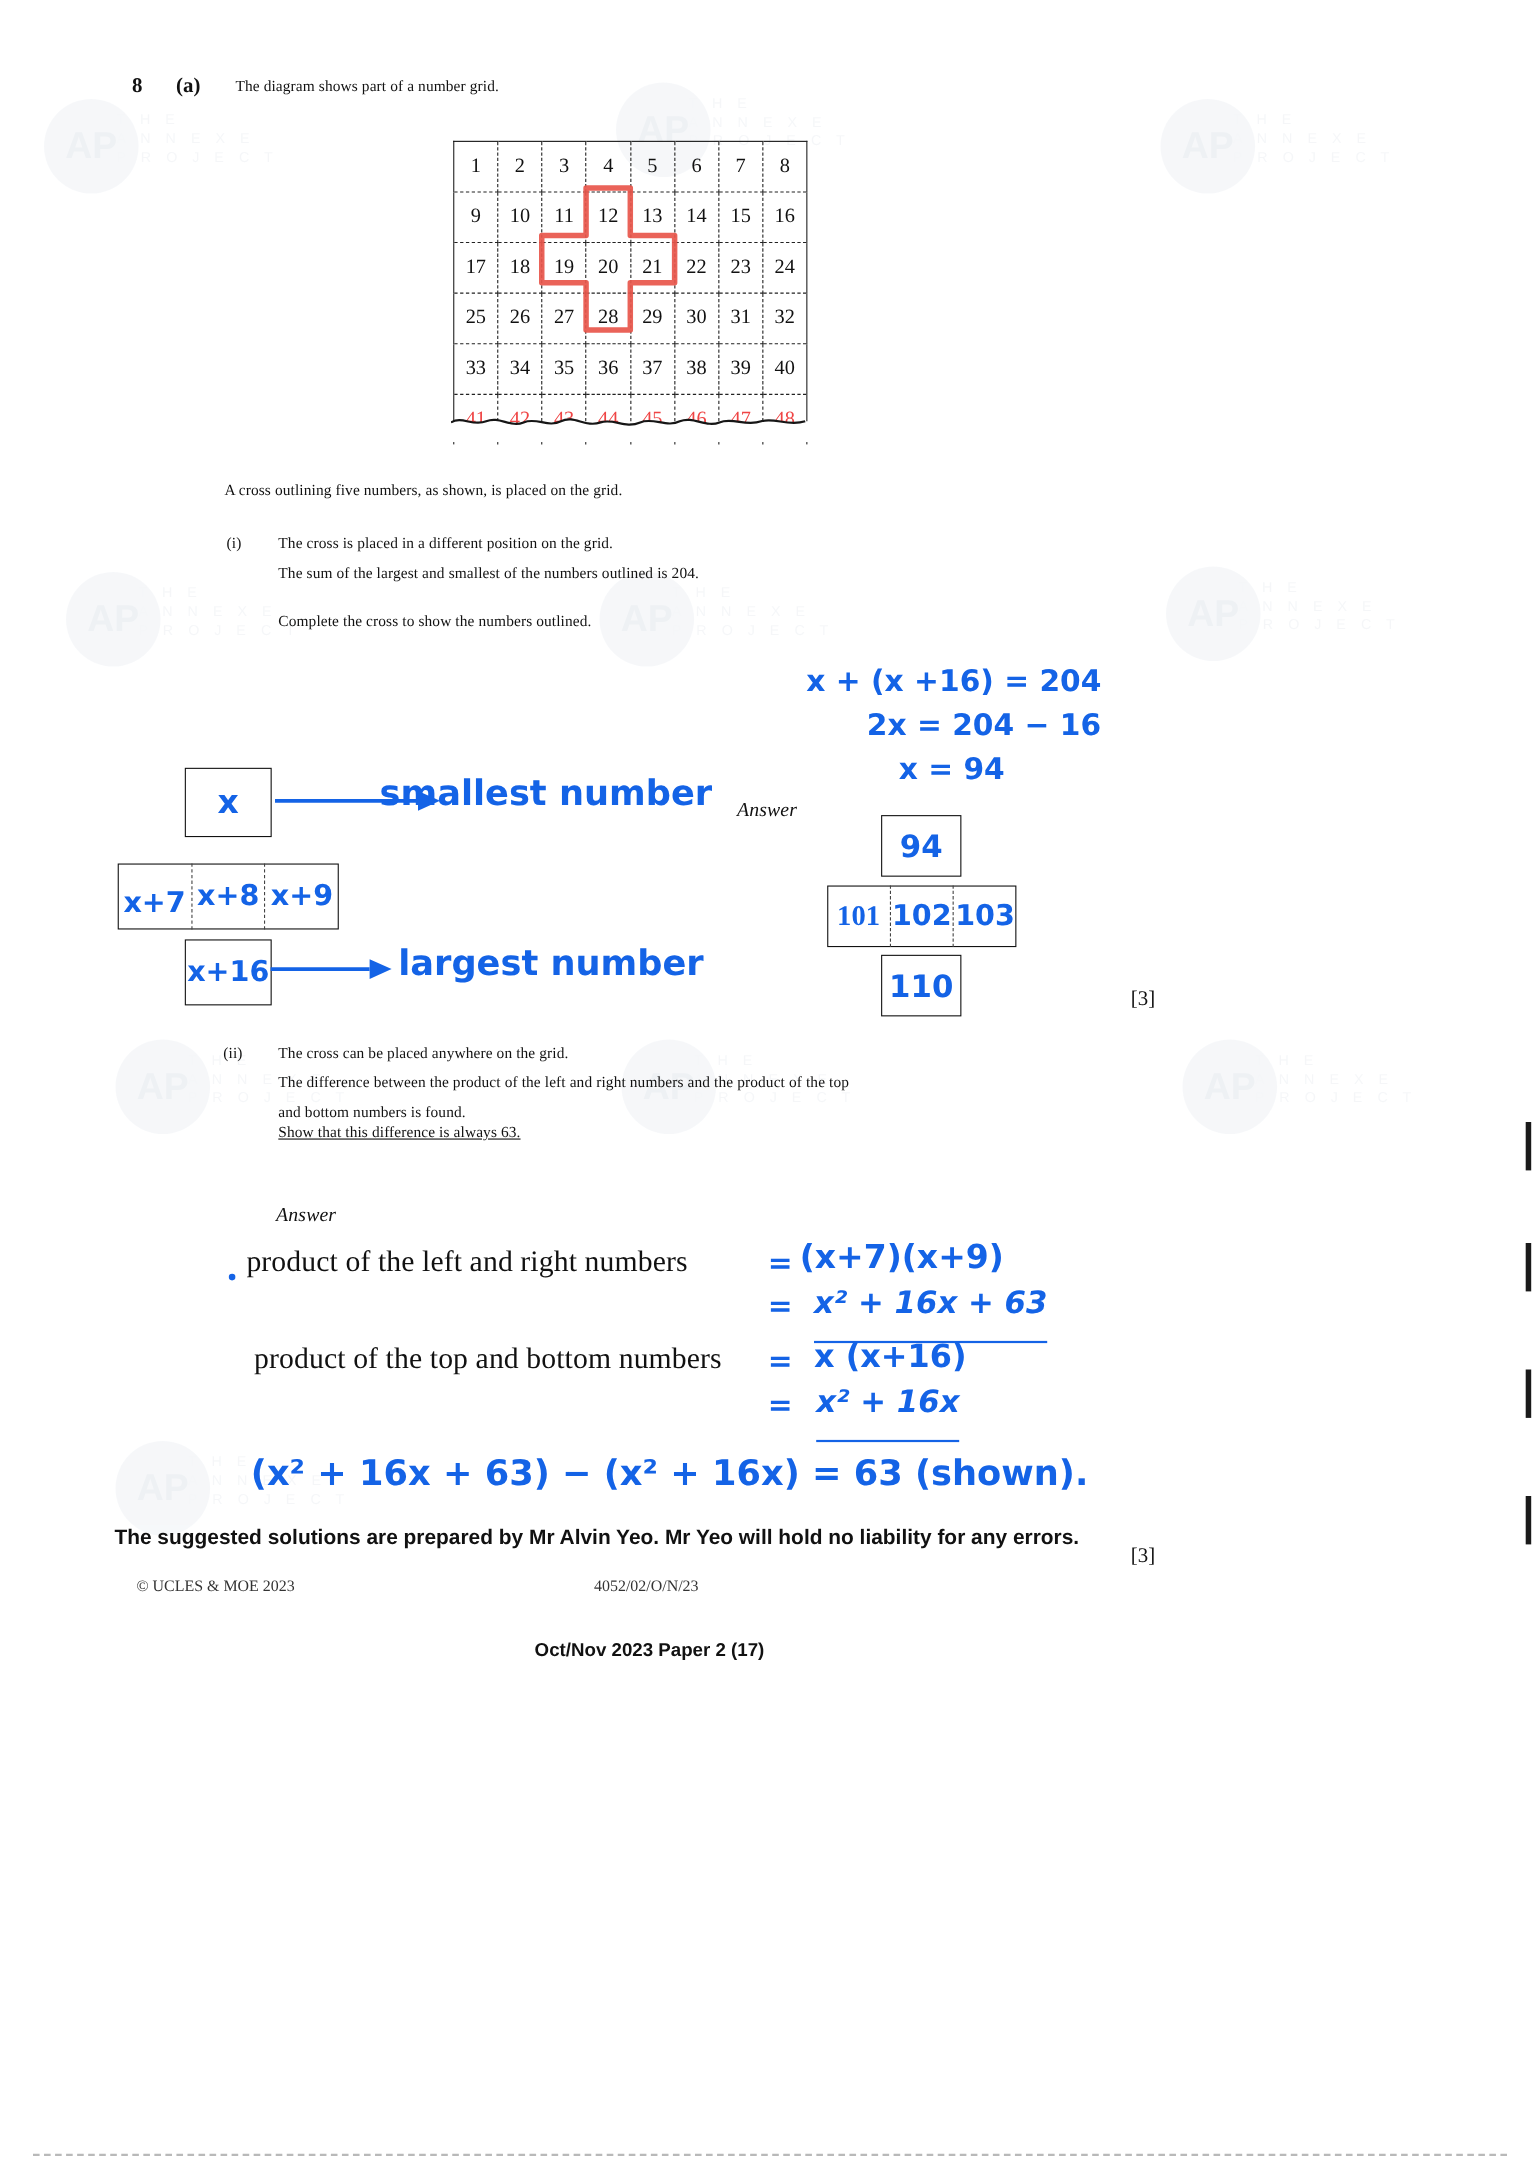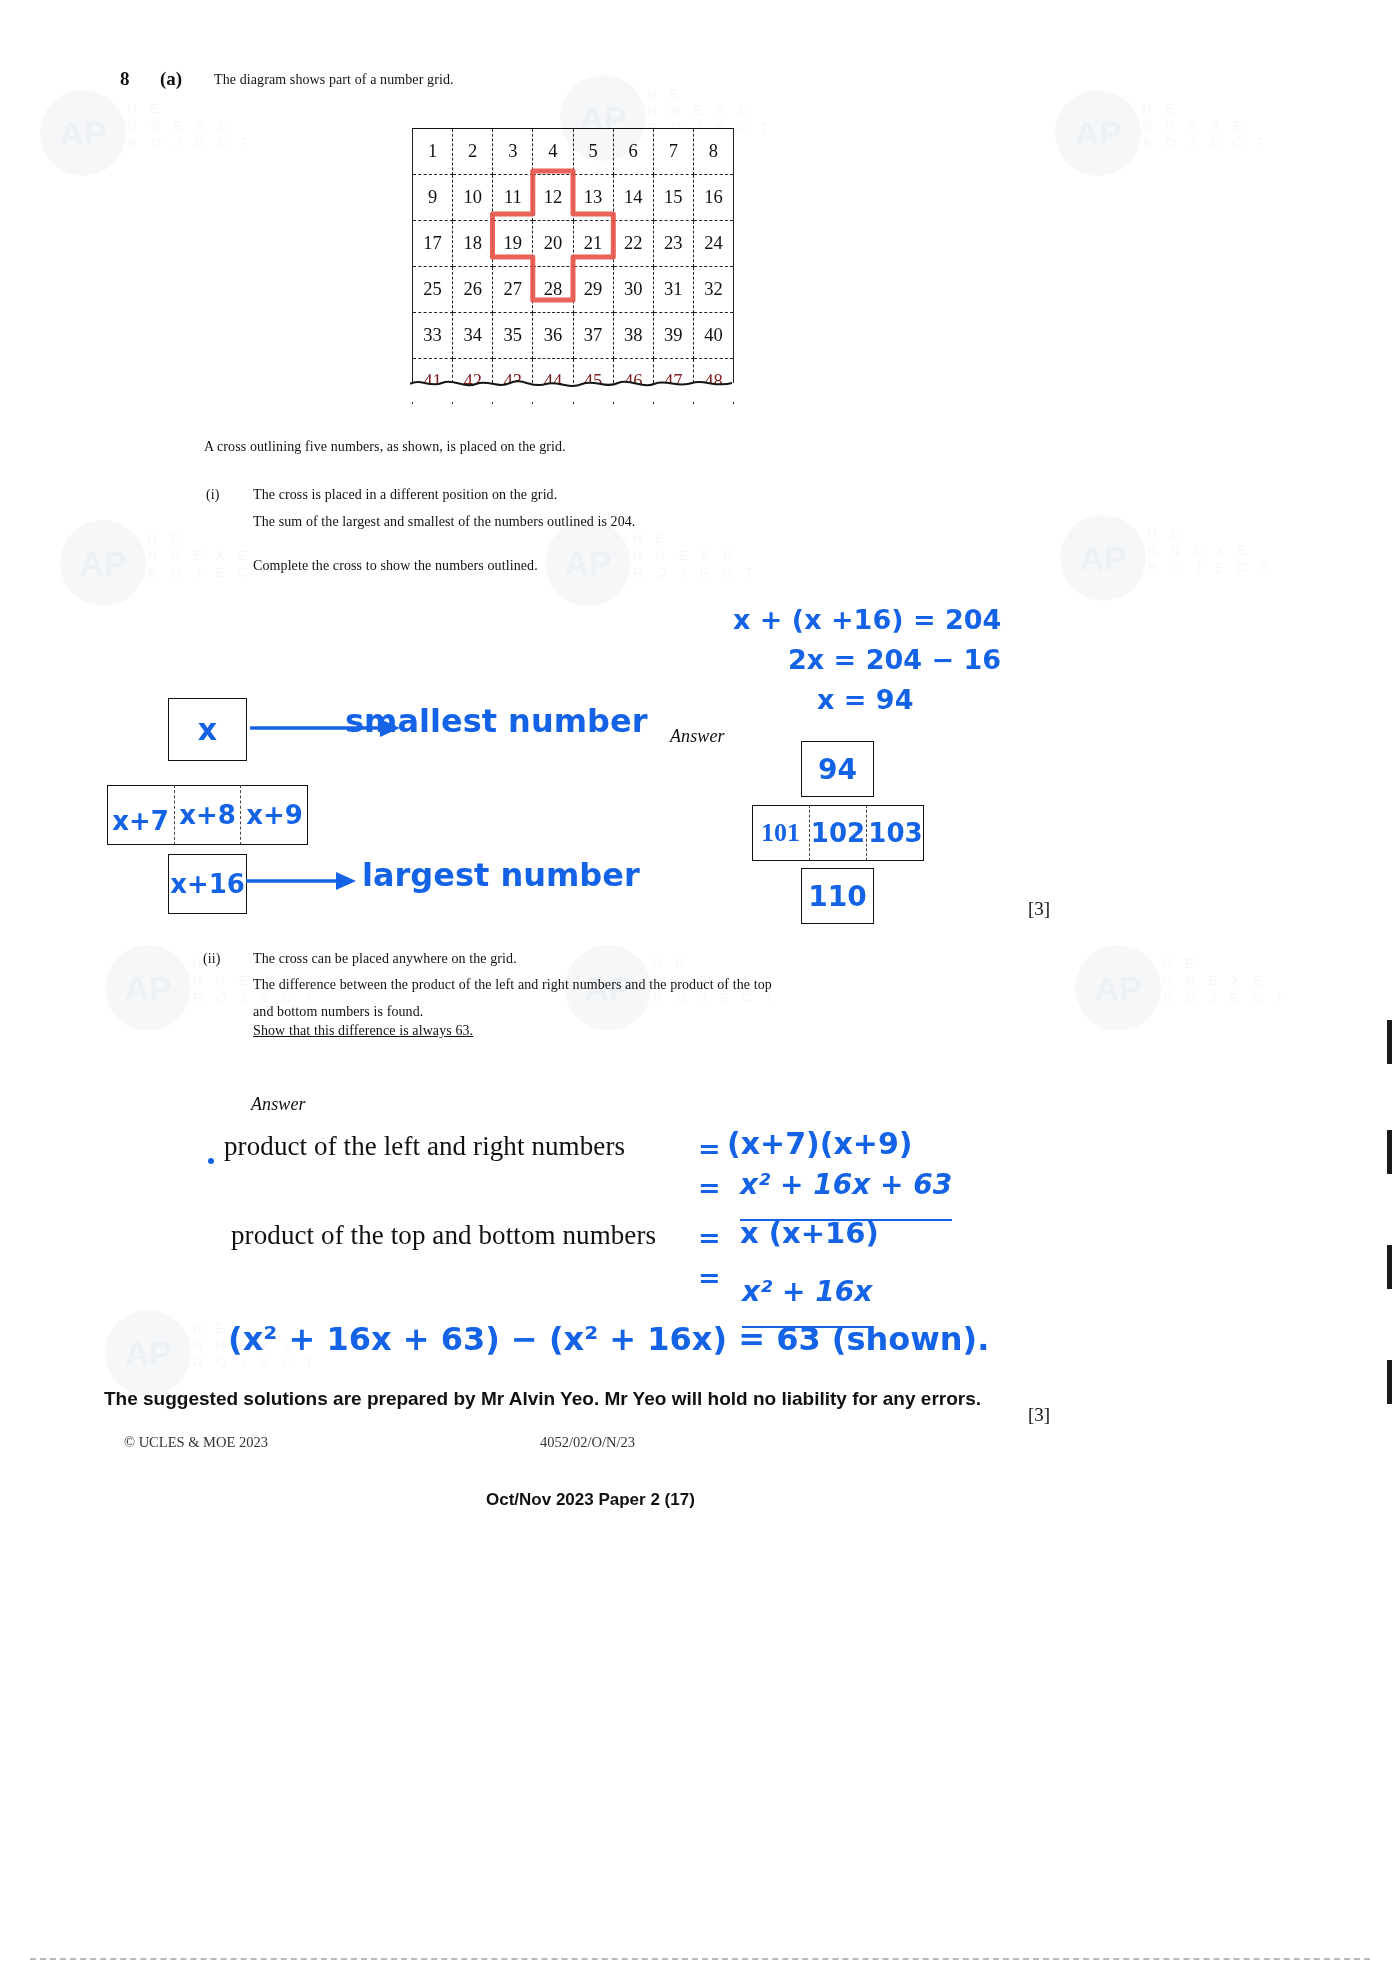--- a/index.html
+++ b/index.html
@@ -40,21 +40,21 @@
     text-align:center;vertical-align:middle;
     font-size:18.5px;
     border-right:1px dashed #222;border-bottom:1px dashed #222;
     position:relative;
   }
   table.ngrid tr td:first-child{border-left:1px solid #222;}
   table.ngrid tr:first-child td{border-top:1.6px solid #111;}
   table.ngrid tr:last-child td{border-bottom:none;}
   table.ngrid td:last-child{border-right:1px solid #222;}
   
-  .torn-row td{color:#7f1d1d;}
+  .torn-row td{color:#ef4444;}
   
   #cross-svg{position:absolute;left:0;top:0;width:322px;height:262px;pointer-events:none;}
 
   
   .cross-box{position:absolute;border:1.5px solid #111;box-sizing:border-box;}
   .cross-cell{
     position:absolute;box-sizing:border-box;
     display:flex;align-items:center;justify-content:center;
     font-family:"DejaVu Sans",sans-serif;
     color:#1463e6;font-weight:bold;
@@ -349,21 +349,21 @@
   <div class="hand ul" style="left:740px;top:1168px;font-size:28px;">
     <span>x² + 16x + 63</span>
   </div>
 
   <div class="ptxt" style="left:231px;top:1222px;font-size:27px;">product of the top and bottom numbers</div>
   <div class="hand" style="left:698px;top:1222px;font-size:27px;">=</div>
   <div class="hand" style="left:740px;top:1216px;font-size:29px;">
     <span>x (x+16)</span>
   </div>
   <div class="hand" style="left:698px;top:1262px;font-size:27px;">=</div>
-  <div class="hand ul" style="left:742px;top:1258px;font-size:28px;margin-top:17px;">
+  <div class="hand ul" style="left:742px;top:1258px;font-size:28px;">
     <span>x² + 16x</span>
   </div>
 
   <div class="hand" style="left:228px;top:1320px;font-size:32px;">
     <span>(x² + 16x + 63) − (x² + 16x) =  63  (shown).</span>
   </div>
 
   <div class="foot-note" style="left:104px;top:1388px;">The suggested solutions are prepared by Mr Alvin Yeo. Mr Yeo will hold no liability for any errors.</div>
   <div class="mark" style="left:1028px;top:1404px;"><span>[3]</span></div>
 

